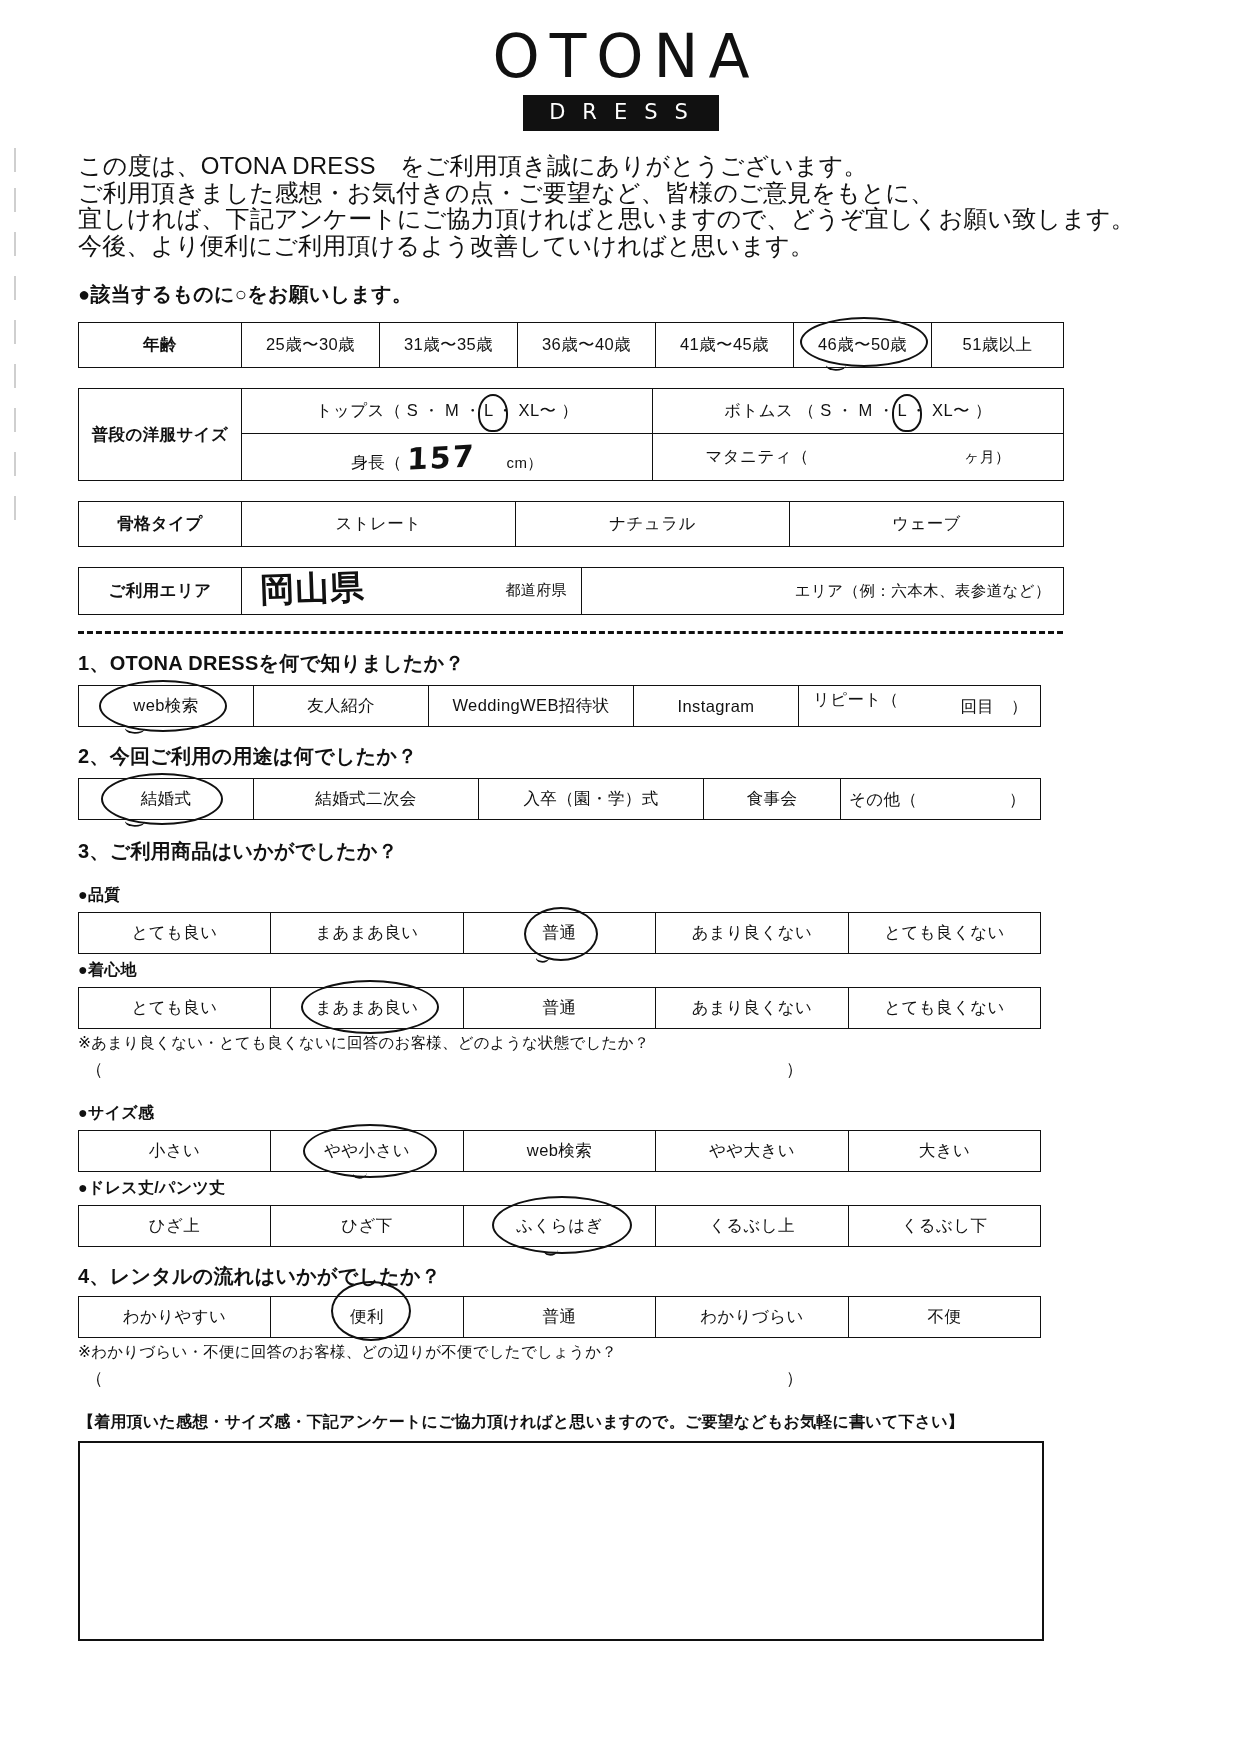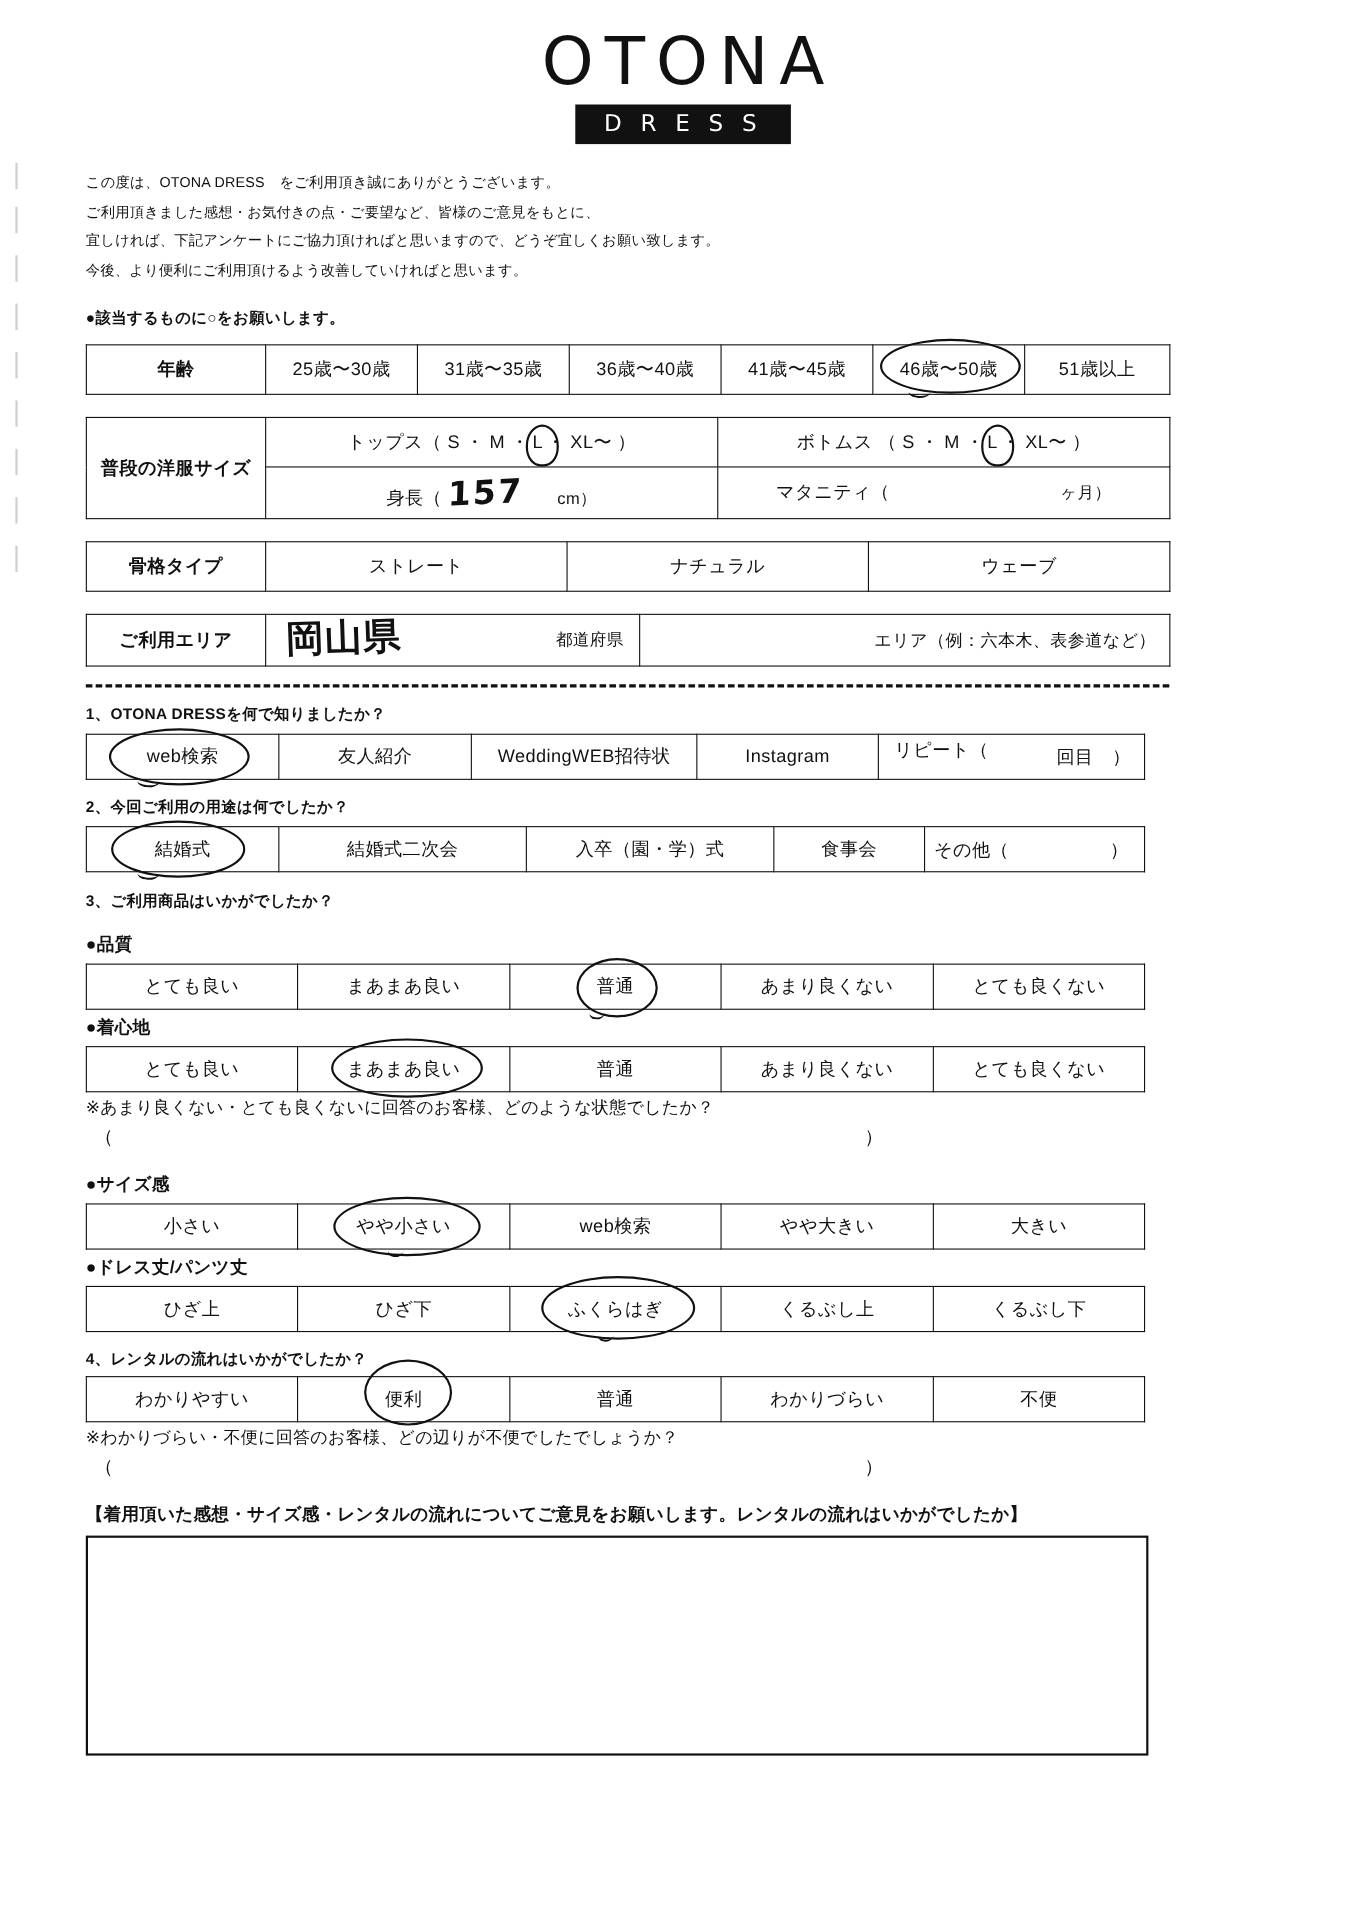--- a/index.html
+++ b/index.html
@@ -43,30 +43,30 @@
     font-family: "DejaVu Sans", sans-serif;
     font-size: 21px;
     letter-spacing: 17px;
     padding: 7px 14px 8px 26px;
     line-height: 1;
   }
 
   
   .intro {
     margin: 22px 0 0 78px;
-    font-size: 13px;
+    font-size: 24px;
     line-height: 26.5px;
     letter-spacing: 0.2px;
   }
   .intro div { white-space: nowrap; }
 
   
   .sec-title {
     margin-left: 78px;
-    font-size: 14px;
+    font-size: 20px;
     font-weight: bold;
     letter-spacing: 0.3px;
   }
   .bullet-title {
     margin-left: 78px;
     font-size: 16px;
     font-weight: bold;
     letter-spacing: 0.3px;
   }
   .note-line {
@@ -496,18 +496,18 @@
     </tr>
   </tbody>
     </table>
   <div class="note-line" style="margin-top:4px;">※わかりづらい・不便に回答のお客様、どの辺りが不便でしたでしょうか？</div>
   <div class="paren-line" style="margin-top:4px;">
     <span>（</span>
     <span class="hand"></span>
     <span class="rp">）</span>
   </div>
 
-  <div class="comment-title" style="margin-top:22px;">【着用頂いた感想・サイズ感・レンタルの流れについてご意見をお願いします。レンタルの流れはいかがでしたか】</div>
+  <div class="comment-title" style="margin-top:22px;">【着用頂いた感想・サイズ感・下記アンケートにご協力頂ければと思いますので。ご要望などもお気軽に書いて下さい】</div>
   <div class="comment-box">
     <span class="hand"></span>
   </div>
 
 </div>
 
 </body></html>

